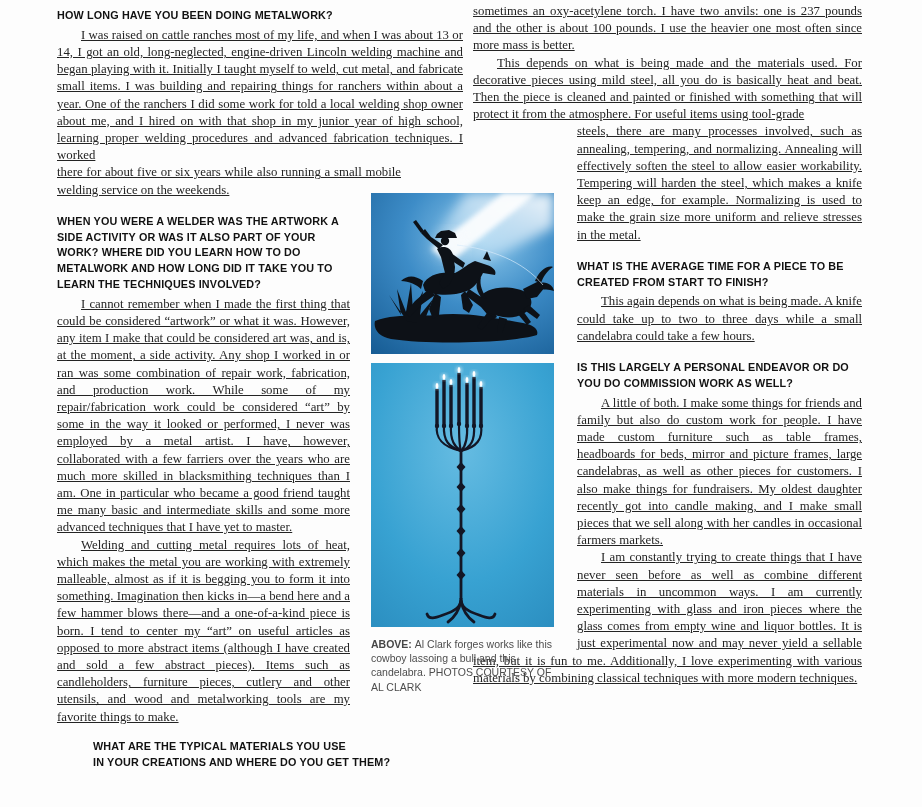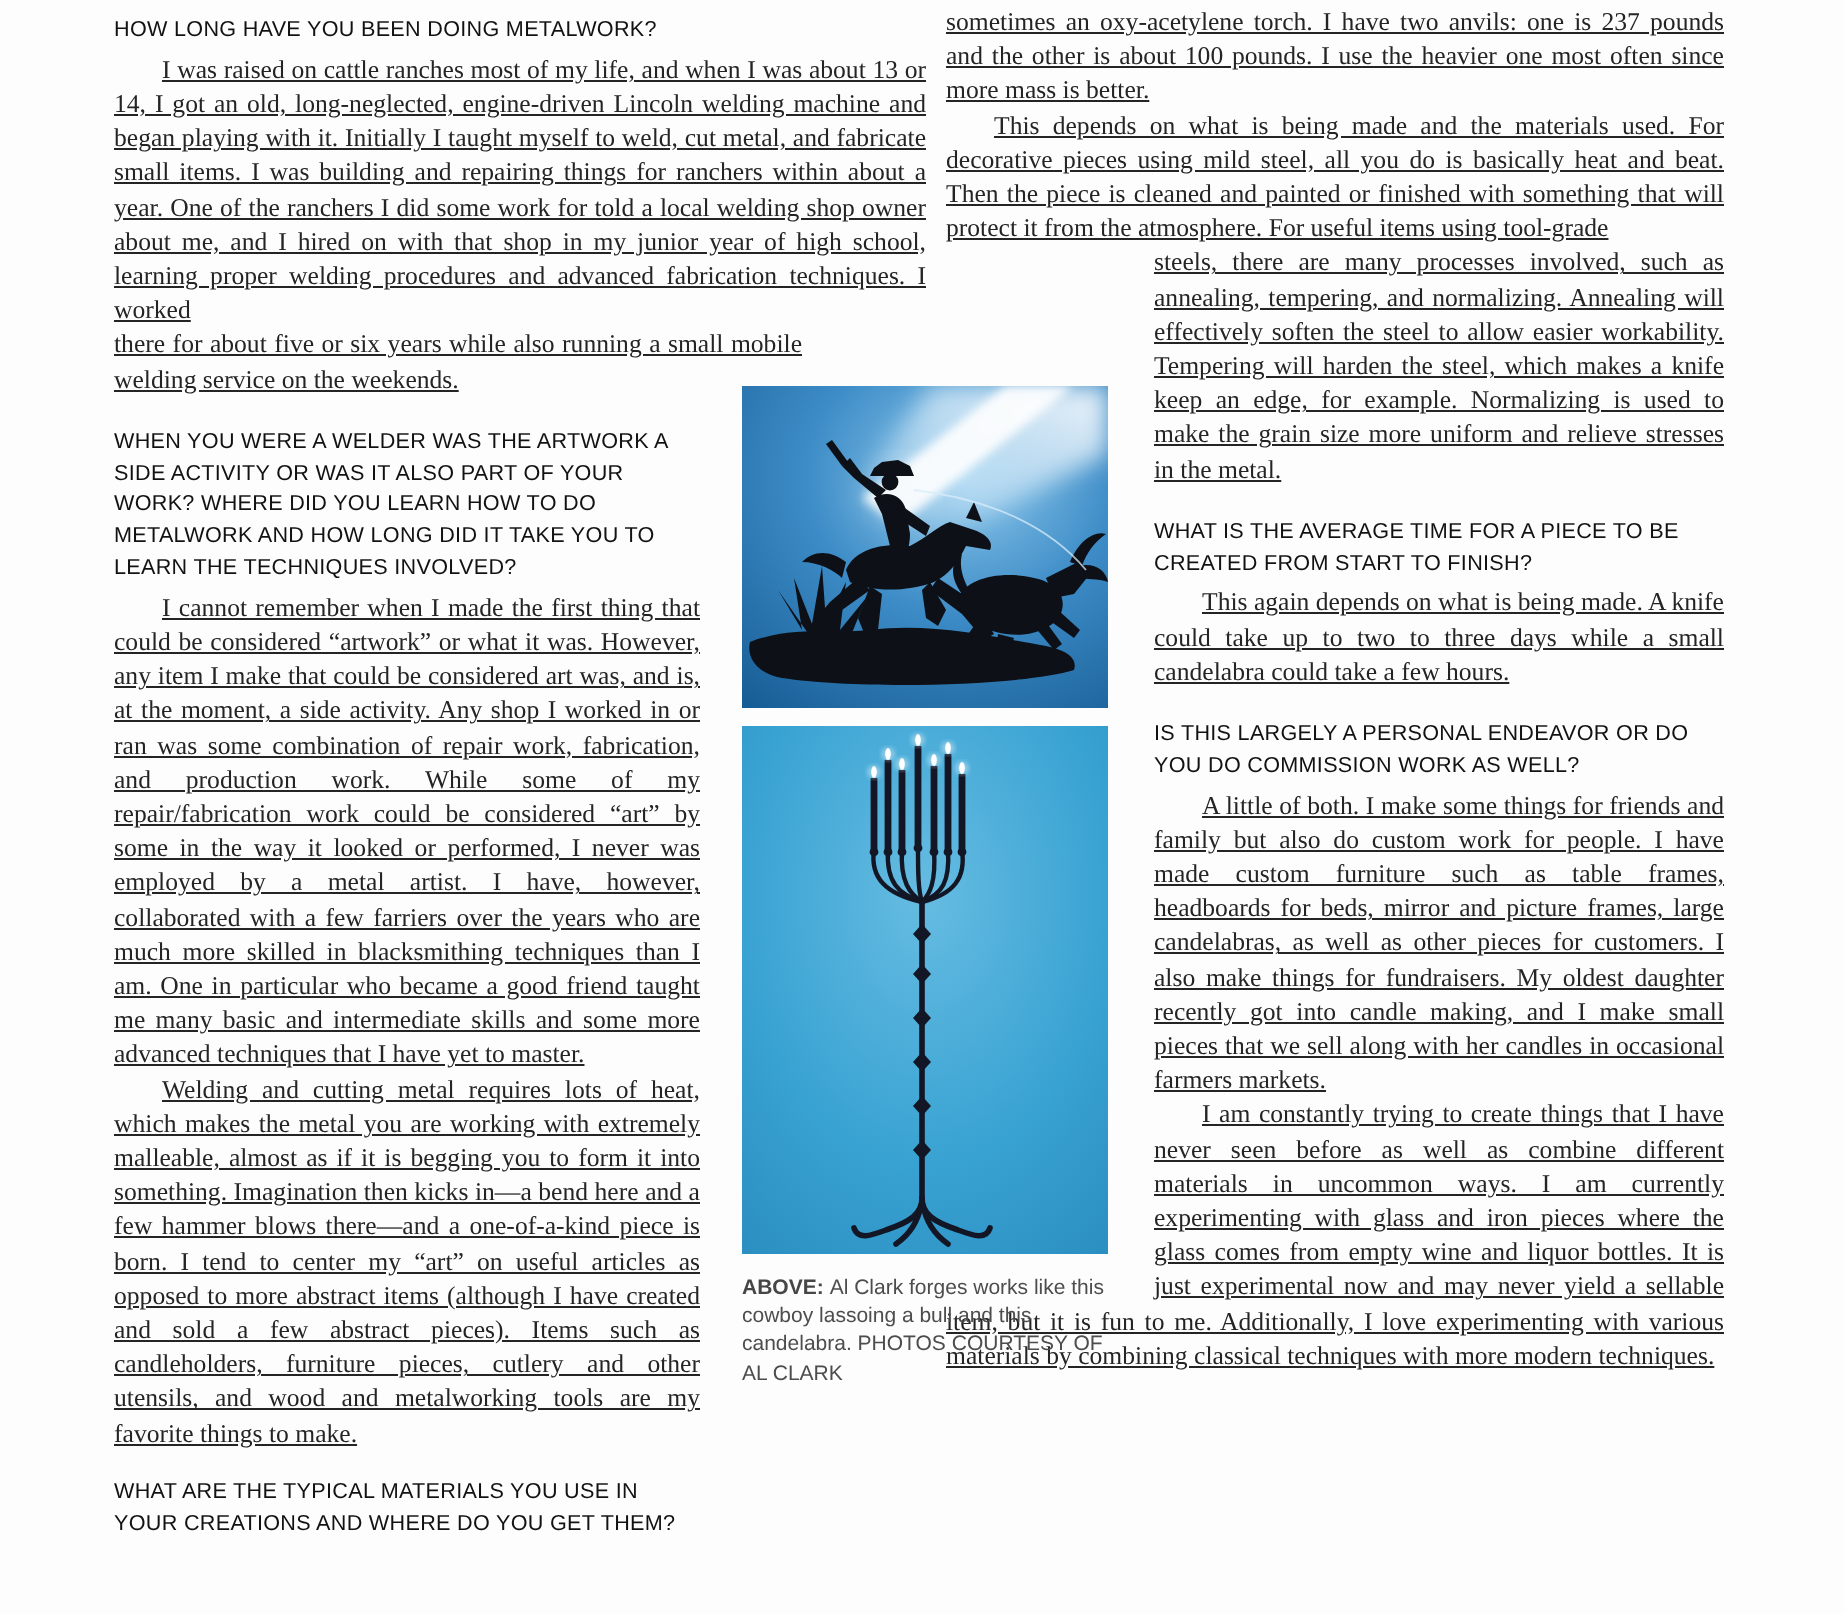--- a/index.html
+++ b/index.html
@@ -14,26 +14,26 @@
   .col-right { left:473px; top:3px; width:389px; }
 
   .body {
     font:12.8px/17.2px "Liberation Serif","DejaVu Serif",serif;
     color:#242424; text-align:justify;text-decoration:underline;
   }
   .ind { text-indent:24px; }
 
   .qh {
     font-family:"Liberation Sans","DejaVu Sans",sans-serif;
-    font-weight:normal; font-size:10.8px; line-height:15.8px;
+    font-weight:bold; font-size:10.8px; line-height:15.8px;
     letter-spacing:.15px; color:#121212;
     margin-top:15px; margin-bottom:3px;
   }
   .qh.first { margin-top:0; }
-  .qh.tight { margin-top:13px; }
+  .qh.tight { margin-top:13px;margin-left:36px; }
 
   
   .sp  { display:block; }
   .spA { float:right; width:62px;  height:36px;  }
   .spB { float:right; width:113px; height:527px; }
   .spR { float:left;  width:104px; height:514px; }
 
   .figure { position:absolute; left:371px; top:193px; width:183px; }
   .photo  { display:block; width:183px; }
   .photo svg { display:block; }

